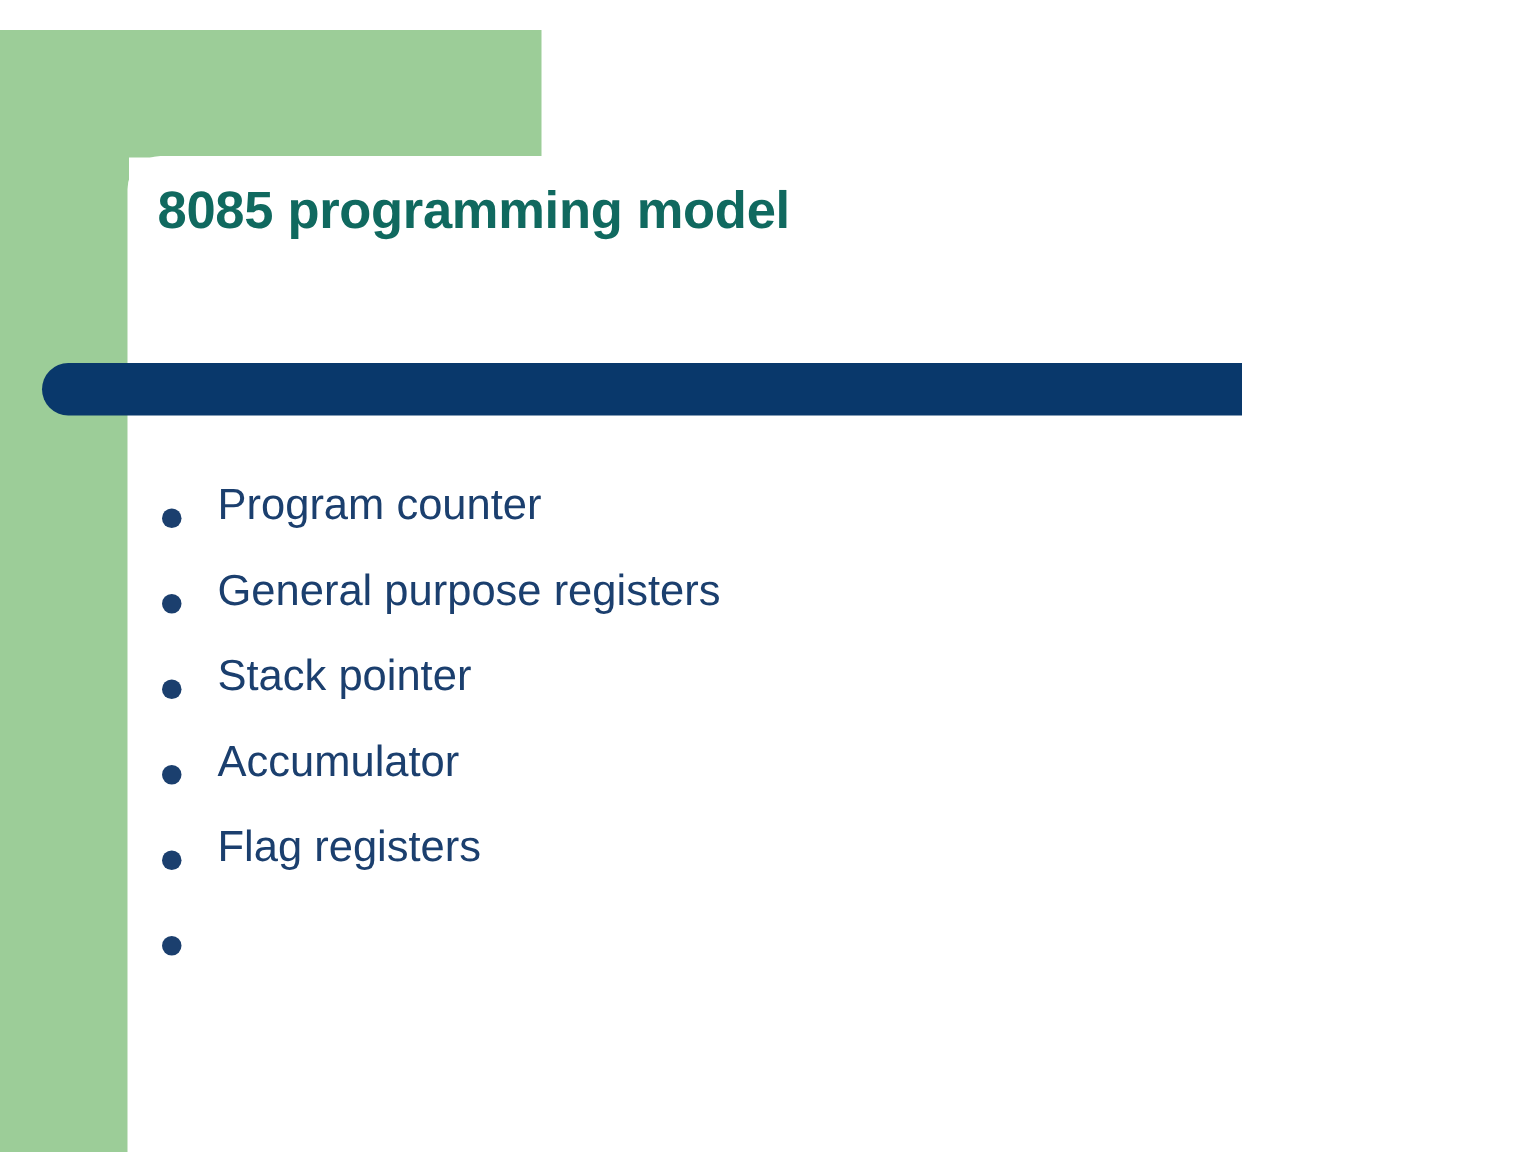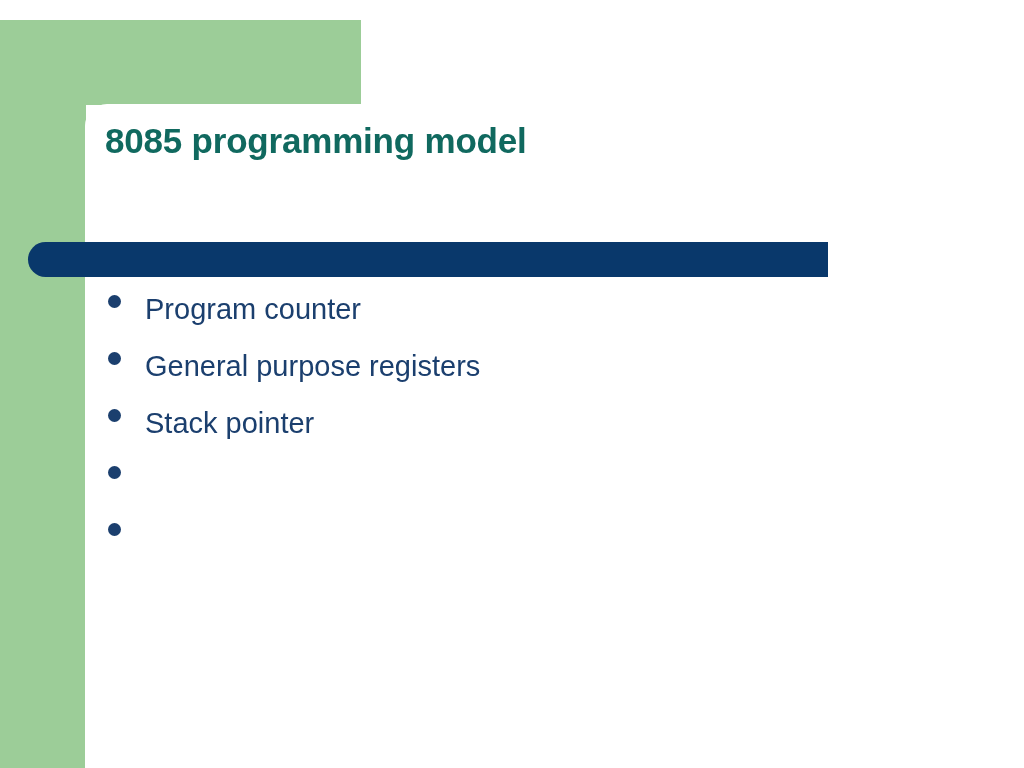--- a/index.html
+++ b/index.html
@@ -79,21 +79,21 @@
     position: absolute;
     left: 108px;
     top: 275px;
     width: 820px;
     margin: 0;
     padding: 0;
     list-style: none;
   }
   .bullet-item {
     display: flex;
-    align-items: flex-start;
+    align-items: flex-end;
     height: 57px;
   }
   .bullet-dot {
     flex: 0 0 auto;
     width: 13px;
     height: 13px;
     border-radius: 50%;
     background: #1b3f6e;
     margin-right: 24px;
   }
@@ -125,19 +125,24 @@
     <li class="bullet-item">
       <span class="bullet-dot"></span>
       <span class="bullet-text">General purpose registers</span>
     </li>
     <li class="bullet-item">
       <span class="bullet-dot"></span>
       <span class="bullet-text">Stack pointer</span>
     </li>
     <li class="bullet-item">
       <span class="bullet-dot"></span>
+      <span class="bullet-text">Accumulator</span>
+    </li>
+    <li class="bullet-item">
+      <span class="bullet-dot"></span>
+      <span class="bullet-text">Flag registers</span>
     </li>
     <li class="bullet-item">
       <span class="bullet-dot"></span>
     </li>
   </ul>
 
 </div>
 
 </body></html>

